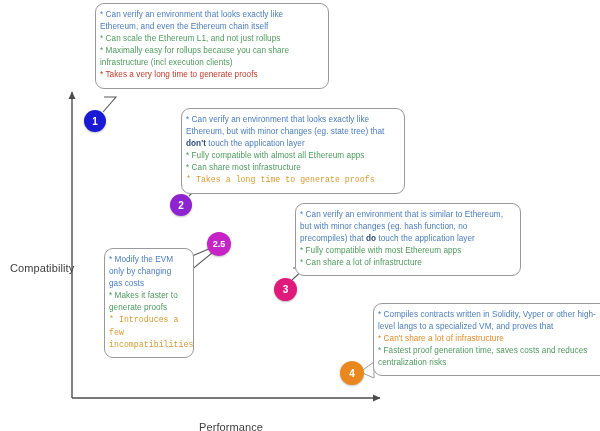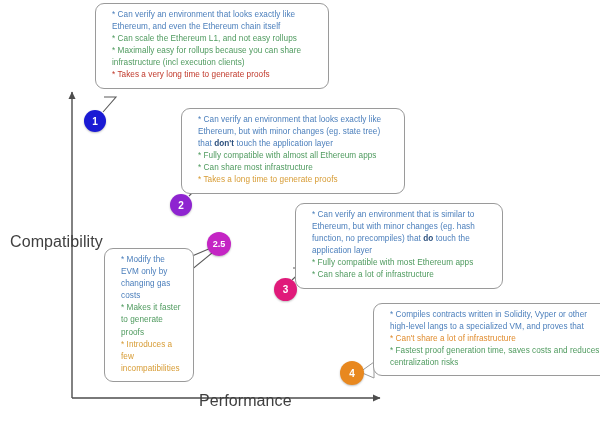--- a/index.html
+++ b/index.html
@@ -7,45 +7,46 @@
     width:600px;height:431px;
     background:#ffffff;
     font-family:"Liberation Sans","DejaVu Sans",sans-serif;
     overflow:hidden;
     position:relative;
   }
   #stage{position:absolute;left:0;top:0;width:600px;height:431px;}
   svg.layer{position:absolute;left:0;top:0;width:600px;height:431px;overflow:visible;}
   .axis-label{
     position:absolute;
-    font-size:16px;
+    font-size:11px;
     color:#3f3f3f;
     letter-spacing:.1px;
     white-space:nowrap;
+    margin-top:29px;
   }
   .callout{
     position:absolute;
     box-sizing:border-box;
     background:#ffffff;
     border:1px solid #9a9a9a;
     border-radius:9px;
-    padding:5px 8px 6px 16px;
+    padding:5px 8px 6px 4px;
     z-index:4;
   }
   .line{
     font-size:8.2px;
     line-height:12.1px;
     color:#4a7ebb;
     white-space:normal;
     letter-spacing:.05px;
   }
   .c-blue{color:#4a7ebb;}
   .c-green{color:#4e9a5e;}
   .c-red{color:#c0392b;}
-  .c-orange{color:#d79b33;}
+  .c-orange{color:#d79b33;font-family:Liberation Mono, monospace;}
   .c-orange2{color:#e08c2e;}
   .bold{font-weight:bold;color:#2b4f7d;text-align:right;}
   .node{
     position:absolute;
     border-radius:50%;
     display:flex;
     align-items:center;
     justify-content:center;
     color:#ffffff;
     font-weight:bold;
@@ -83,41 +84,41 @@
     <path d="M 212 253 L 185 275 L 178 289" fill="none" stroke="#5a5a5a" stroke-width="1.1"></path>
     <path d="M 211 248 L 178 262" fill="none" stroke="#5a5a5a" stroke-width="1.1"></path>
 
     <path d="M 292 280 L 305 268 L 293 268" fill="none" stroke="#5a5a5a" stroke-width="1.1"></path>
 
     <path d="M 360 372 L 374 362 L 374 378 z" fill="#ffffff" stroke="#9a9a9a" stroke-width="1"></path>
   </svg>
 
   <div class="callout" style="left:95px;top:3px;width:234px;">
     <div class="line c-blue">* Can verify an environment that looks exactly like Ethereum, and even the Ethereum chain itself</div>
-    <div class="line c-green">* Can scale the Ethereum L1, and not easy rollups</div>
+    <div class="line c-green">* Can scale the Ethereum L1, and not just rollups</div>
     <div class="line c-green">* Maximally easy for rollups because you can share infrastructure (incl execution clients)</div>
     <div class="line c-red">* Takes a very long time to generate proofs</div>
   </div>
 
   <div class="callout" style="left:181px;top:108px;width:224px;">
     <div class="line c-blue">
       <span>* Can verify an environment that looks exactly like Ethereum, but with minor changes (eg. state tree) that </span><span class="bold">don't</span><span> touch the application layer</span>
     </div>
     <div class="line c-green">* Fully compatible with almost all Ethereum apps</div>
     <div class="line c-green">* Can share most infrastructure</div>
     <div class="line c-orange">* Takes a long time to generate proofs</div>
   </div>
 
   <div class="callout" style="left:104px;top:248px;width:90px;">
     <div class="line c-blue">* Modify the EVM only by changing gas costs</div>
     <div class="line c-green">* Makes it faster to generate proofs</div>
     <div class="line c-orange">* Introduces a few incompatibilities</div>
   </div>
 
-  <div class="callout" style="left:295px;top:203px;width:208px;">
+  <div class="callout" style="left:295px;top:203px;width:226px;">
     <div class="line c-blue">
       <span>* Can verify an environment that is similar to Ethereum, but with minor changes (eg. hash function, no precompiles) that </span><span class="bold">do</span><span> touch the application layer</span>
     </div>
     <div class="line c-green">* Fully compatible with most Ethereum apps</div>
     <div class="line c-green">* Can share a lot of infrastructure</div>
   </div>
 
   <div class="callout" style="left:373px;top:303px;width:236px;">
     <div class="line c-blue">* Compiles contracts written in Solidity, Vyper or other high-level langs to a specialized VM, and proves that</div>
     <div class="line c-orange2">* Can't share a lot of infrastructure</div>

